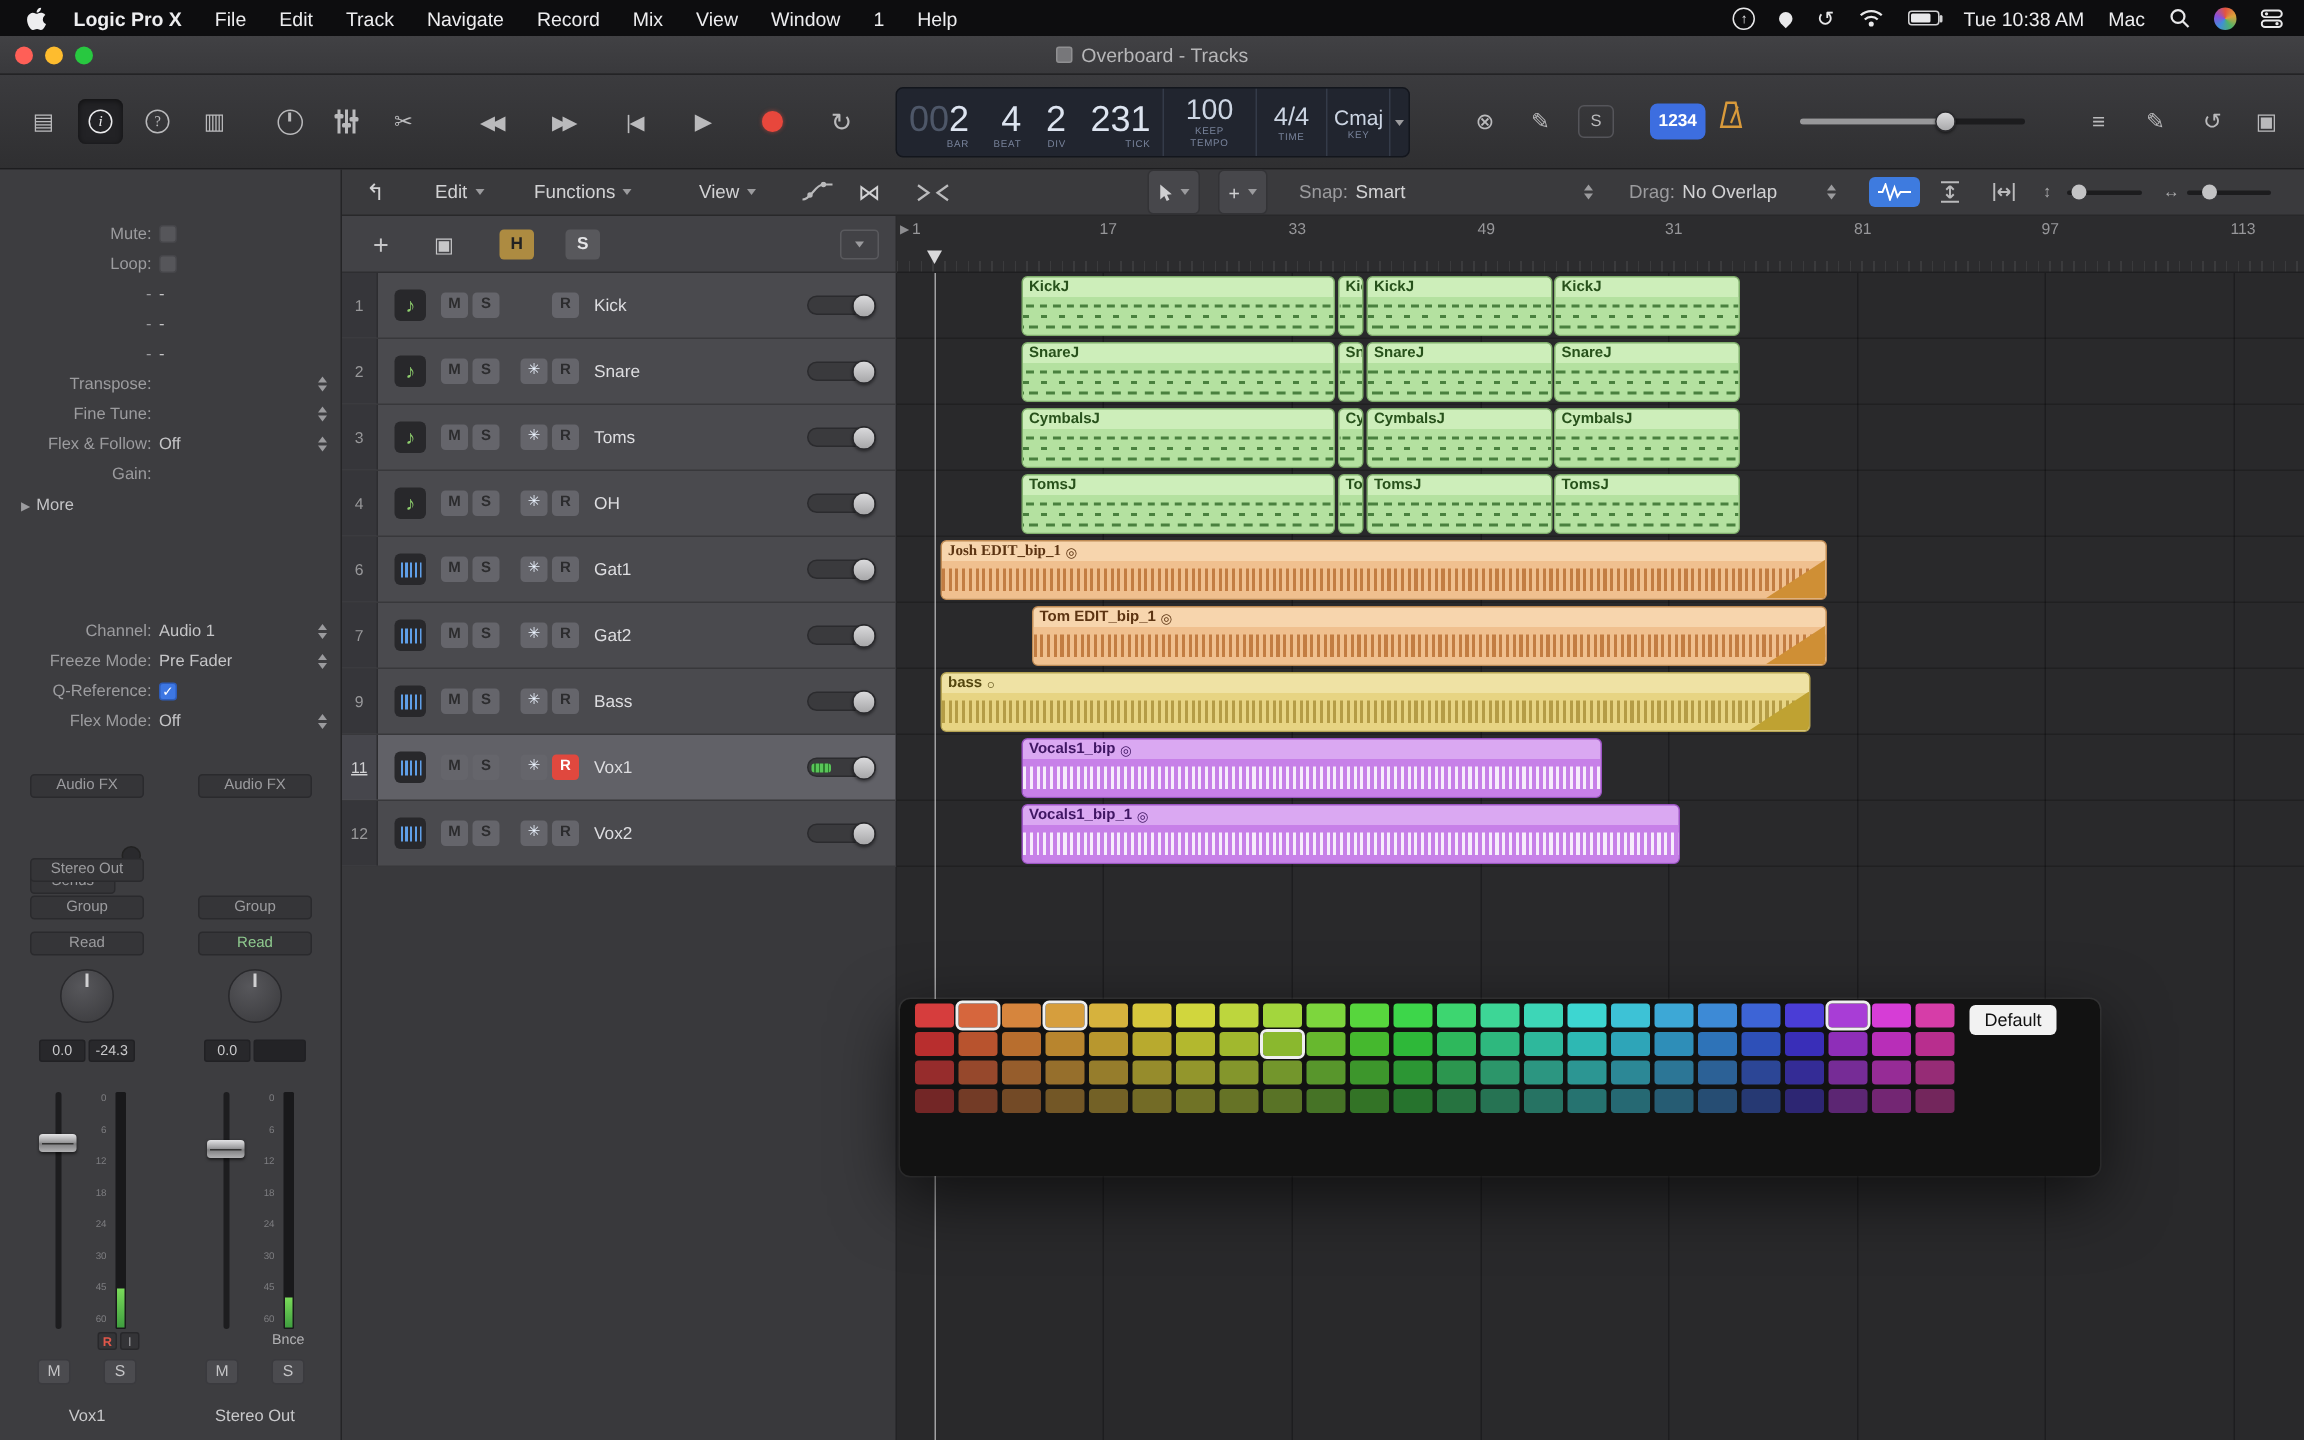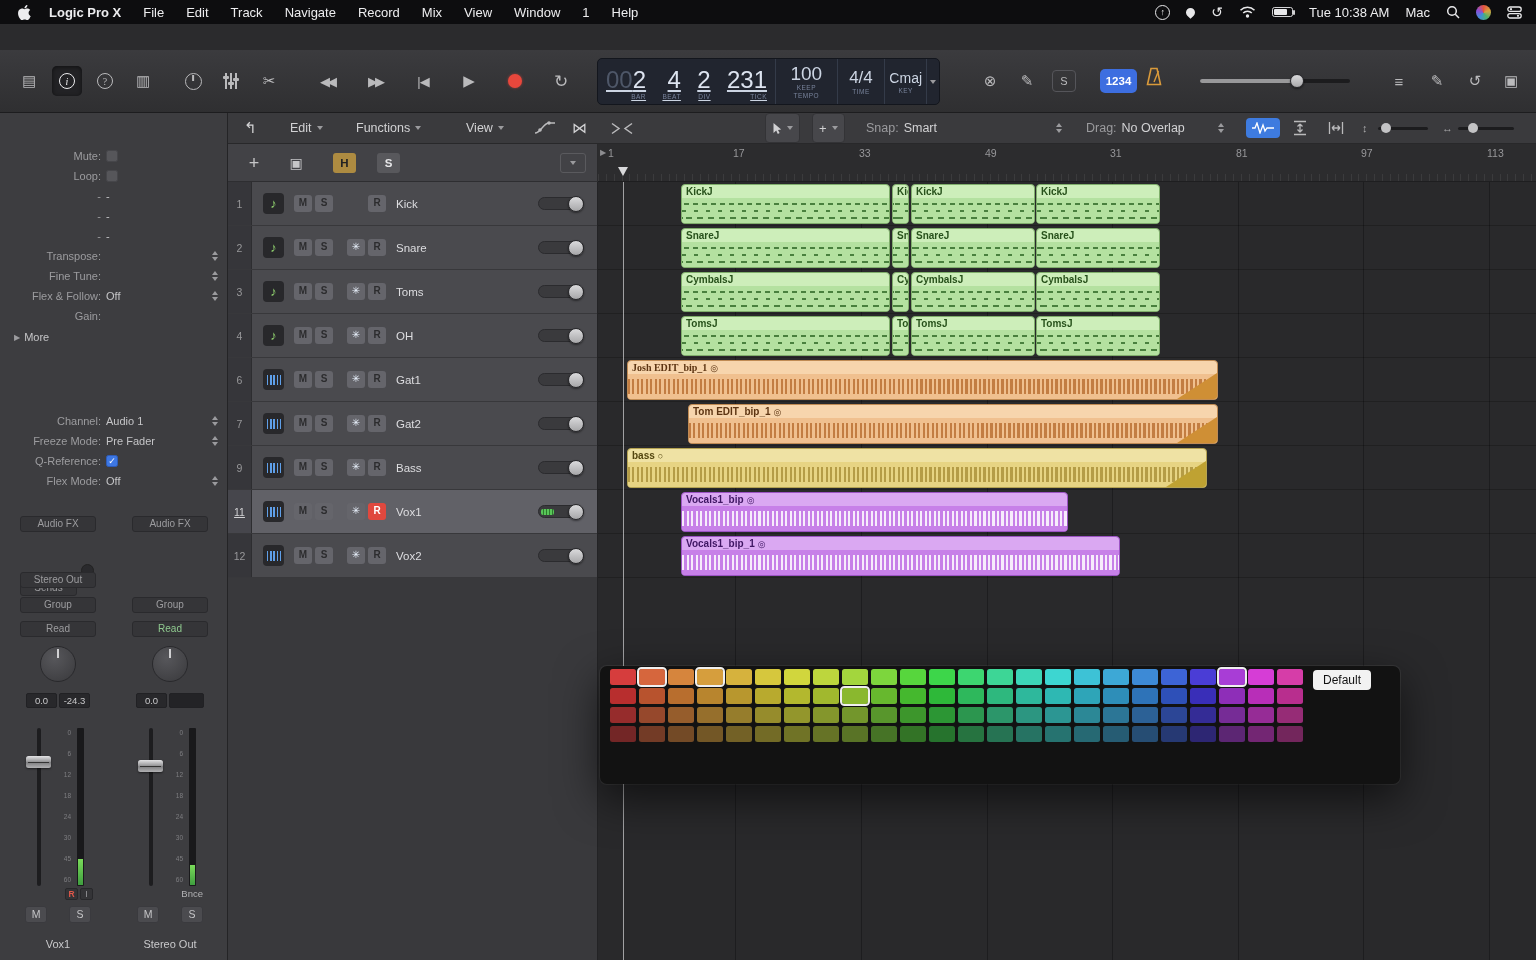--- a/index.html
+++ b/index.html
@@ -51,21 +51,21 @@
   .mixer-ic i { width:1.8px; background:currentColor; position:relative; }
   .mixer-ic i:after { content:""; position:absolute; left:-2px; width:6px; height:3px; background:currentColor; border-radius:1px; }
   .mixer-ic i:nth-child(1):after{ top:3px; } .mixer-ic i:nth-child(2):after{ top:9px; } .mixer-ic i:nth-child(3):after{ top:5px; }
   .transport { letter-spacing:-3px; font-size:13px; }
   .rec-dot { width:14px; height:14px; border-radius:50%; background:#e8473c; box-shadow:0 0 3px rgba(232,71,60,.6); }
 
   .lcd { position:absolute; left:597px; top:8px; width:343px; height:47px; background:#21252f;
          border:1px solid #13161d; border-radius:5px; display:flex; color:#ccd5e3; overflow:hidden; }
   .lcd-sec { border-left:1px solid #343b49; display:flex; flex-direction:column; align-items:center; justify-content:center; }
   .lcd-pos { display:flex; align-items:flex-end; padding:3px 8px 4px 8px; width:178px; border-left:none; flex-direction:row; justify-content:space-between; }
-  .digit-col { display:flex; flex-direction:column; align-items:flex-end;text-decoration:underline; }
+  .digit-col { display:flex; flex-direction:column; align-items:flex-end; }
   .digit-col .big { font-size:24px; line-height:25px; color:#dde4f0; }
   .digit-col .big .ghost { color:#4e5768; }
   .lcd-lab { font-size:6.5px; color:#78839b; letter-spacing:.5px; margin-top:1px; }
   .lcd-tempo { width:62px; } .lcd-tempo .big { font-size:19px; line-height:19px; }
   .lcd-time { width:48px; } .lcd-time .big { font-size:17px; line-height:18px; }
   .lcd-key { width:42px; } .lcd-key .big { font-size:14px; line-height:16px; }
   .lcd-chev { width:13px; display:flex; align-items:center; justify-content:center; }
 
   .count-in { position:absolute; left:1100px; top:19px; width:37px; height:24px; background:#3d6ee0;
               border-radius:5px; color:#fff; font-size:11.5px; font-weight:bold; display:flex;
@@ -299,20 +299,31 @@
         <svg width="15" height="13" viewBox="0 0 15 13">
           <rect x="0.8" y="1" width="13.4" height="4.4" rx="2.2" fill="none" stroke="#e8e8ea" stroke-width="1.3"></rect>
           <rect x="0.8" y="7.6" width="13.4" height="4.4" rx="2.2" fill="none" stroke="#e8e8ea" stroke-width="1.3"></rect>
           <circle cx="4" cy="3.2" r="1.1" fill="#e8e8ea"></circle>
             <circle cx="11" cy="9.8" r="1.1" fill="#e8e8ea"></circle>
         </svg>
       </span>
     </div>
   </div>
 
+  <div class="titlebar">
+    <div class="traffic">
+      <span class="light l-close"></span>
+      <span class="light l-min"></span>
+      <span class="light l-zoom"></span>
+    </div>
+    <div class="title-center">
+      <span class="proxy-icon"></span>
+      <span>Overboard - Tracks</span>
+    </div>
+  </div>
 
   <div class="toolbar">
     <div class="tbtn" style="left:14px">
         <span>▤</span>
       </div>
     <div class="tbtn pressed" style="left:52px">
         <span class="circle-i">i</span>
       </div>
     <div class="tbtn" style="left:90px">
         <span class="circle-i" style="font-style:normal">?</span>

